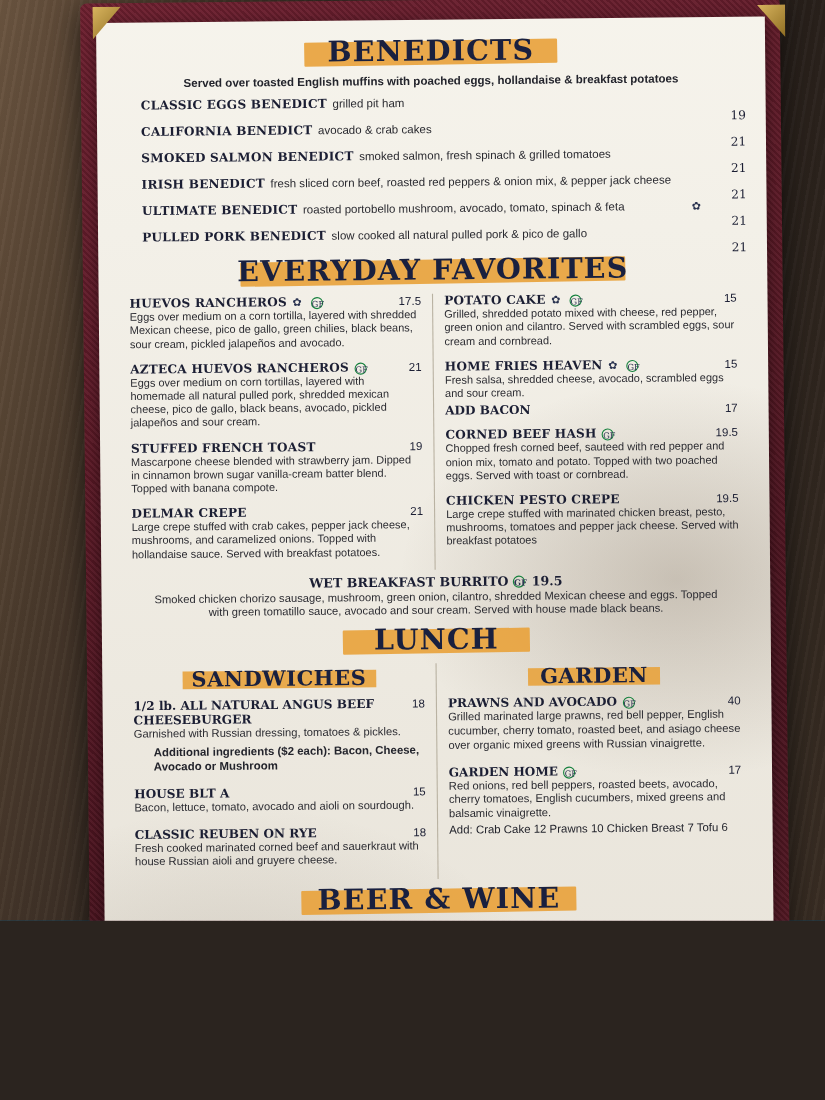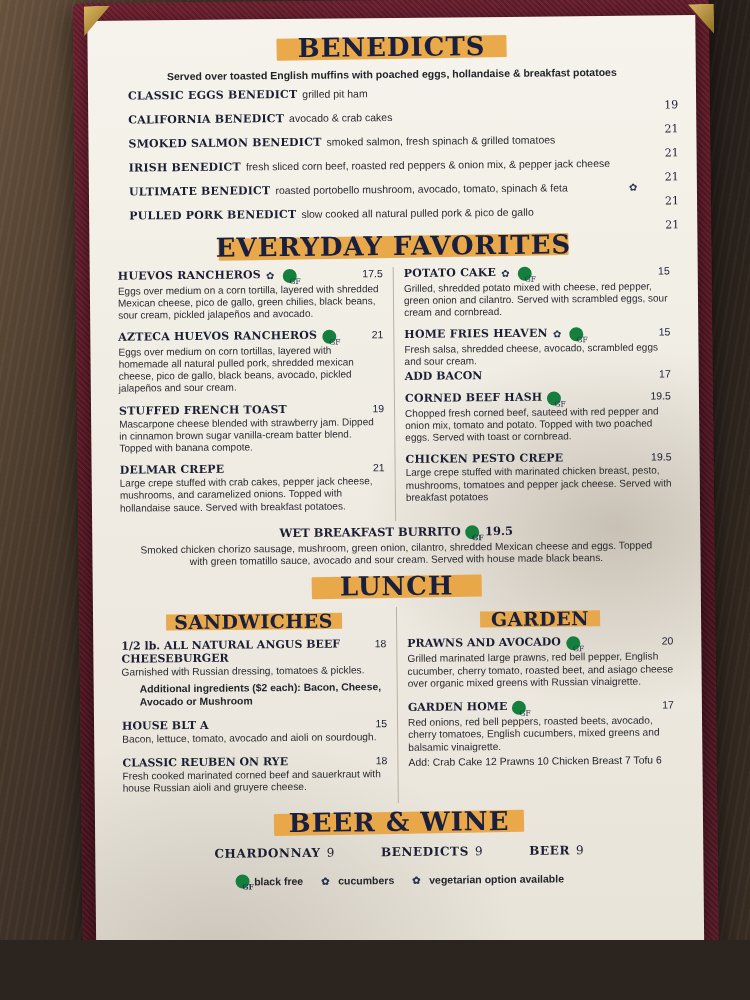--- a/index.html
+++ b/index.html
@@ -5,21 +5,21 @@
   * { box-sizing: border-box; }
   html, body {
     margin: 0; padding: 0;
     width: 750px; height: 1000px;
     background: #2b241f;
     font-family: "Liberation Sans", sans-serif;
     overflow: hidden;
   }
   #root {
     position: relative;
-    width: 750px; height: 940px;
+    width: 750px; height: 837px;
     background: #0c4a6e;
     overflow: hidden;
   }
   
   .bg-wood {
     position: absolute; inset: 0;
     background:
       linear-gradient(105deg, #6b5540 0%, #4a3a2c 18%, #2e2520 40%, #241d19 70%, #3a2e24 100%);
   }
   .bg-wood::after{
@@ -213,21 +213,21 @@
   }
   .add-on .item-price { font-weight: normal; }
 
   
   .ico {
     display: inline-block;
     width: 11px; height: 11px;
     line-height: 11px;
     text-align: center;
     border-radius: 50%;
-    border: 7px solid #15803d;
+    border: 1px solid #15803d;
     font-size: 7.5px;
     color: #2a3350;
     font-family: "DejaVu Serif", serif;
     vertical-align: middle;
     margin-right: 2px;
   }
   .ico-veg {
     display:inline-block;
     width: 12px; height: 11px; vertical-align: middle;
     margin-right: 2px;
@@ -493,21 +493,21 @@
             <span class="swash"></span>
             <span class="btxt">GARDEN</span>
           </div>
 
           <div class="lunch-item">
             <div class="item-head">
               <span class="lunch-name">PRAWNS AND AVOCADO</span>
               <span class="icons">
                 <span class="ico">GF</span>
               </span>
-              <span class="item-price">20</span>
+              <span class="item-price">40</span>
             </div>
             <div class="lunch-desc">Grilled marinated large prawns, red bell pepper, English cucumber, cherry tomato, roasted beet, and asiago cheese over organic mixed greens with Russian vinaigrette.</div>
           </div>
 
           <div class="lunch-item">
             <div class="item-head">
               <span class="lunch-name">GARDEN HOME</span>
               <span class="icons">
                 <span class="ico">GF</span>
               </span>

